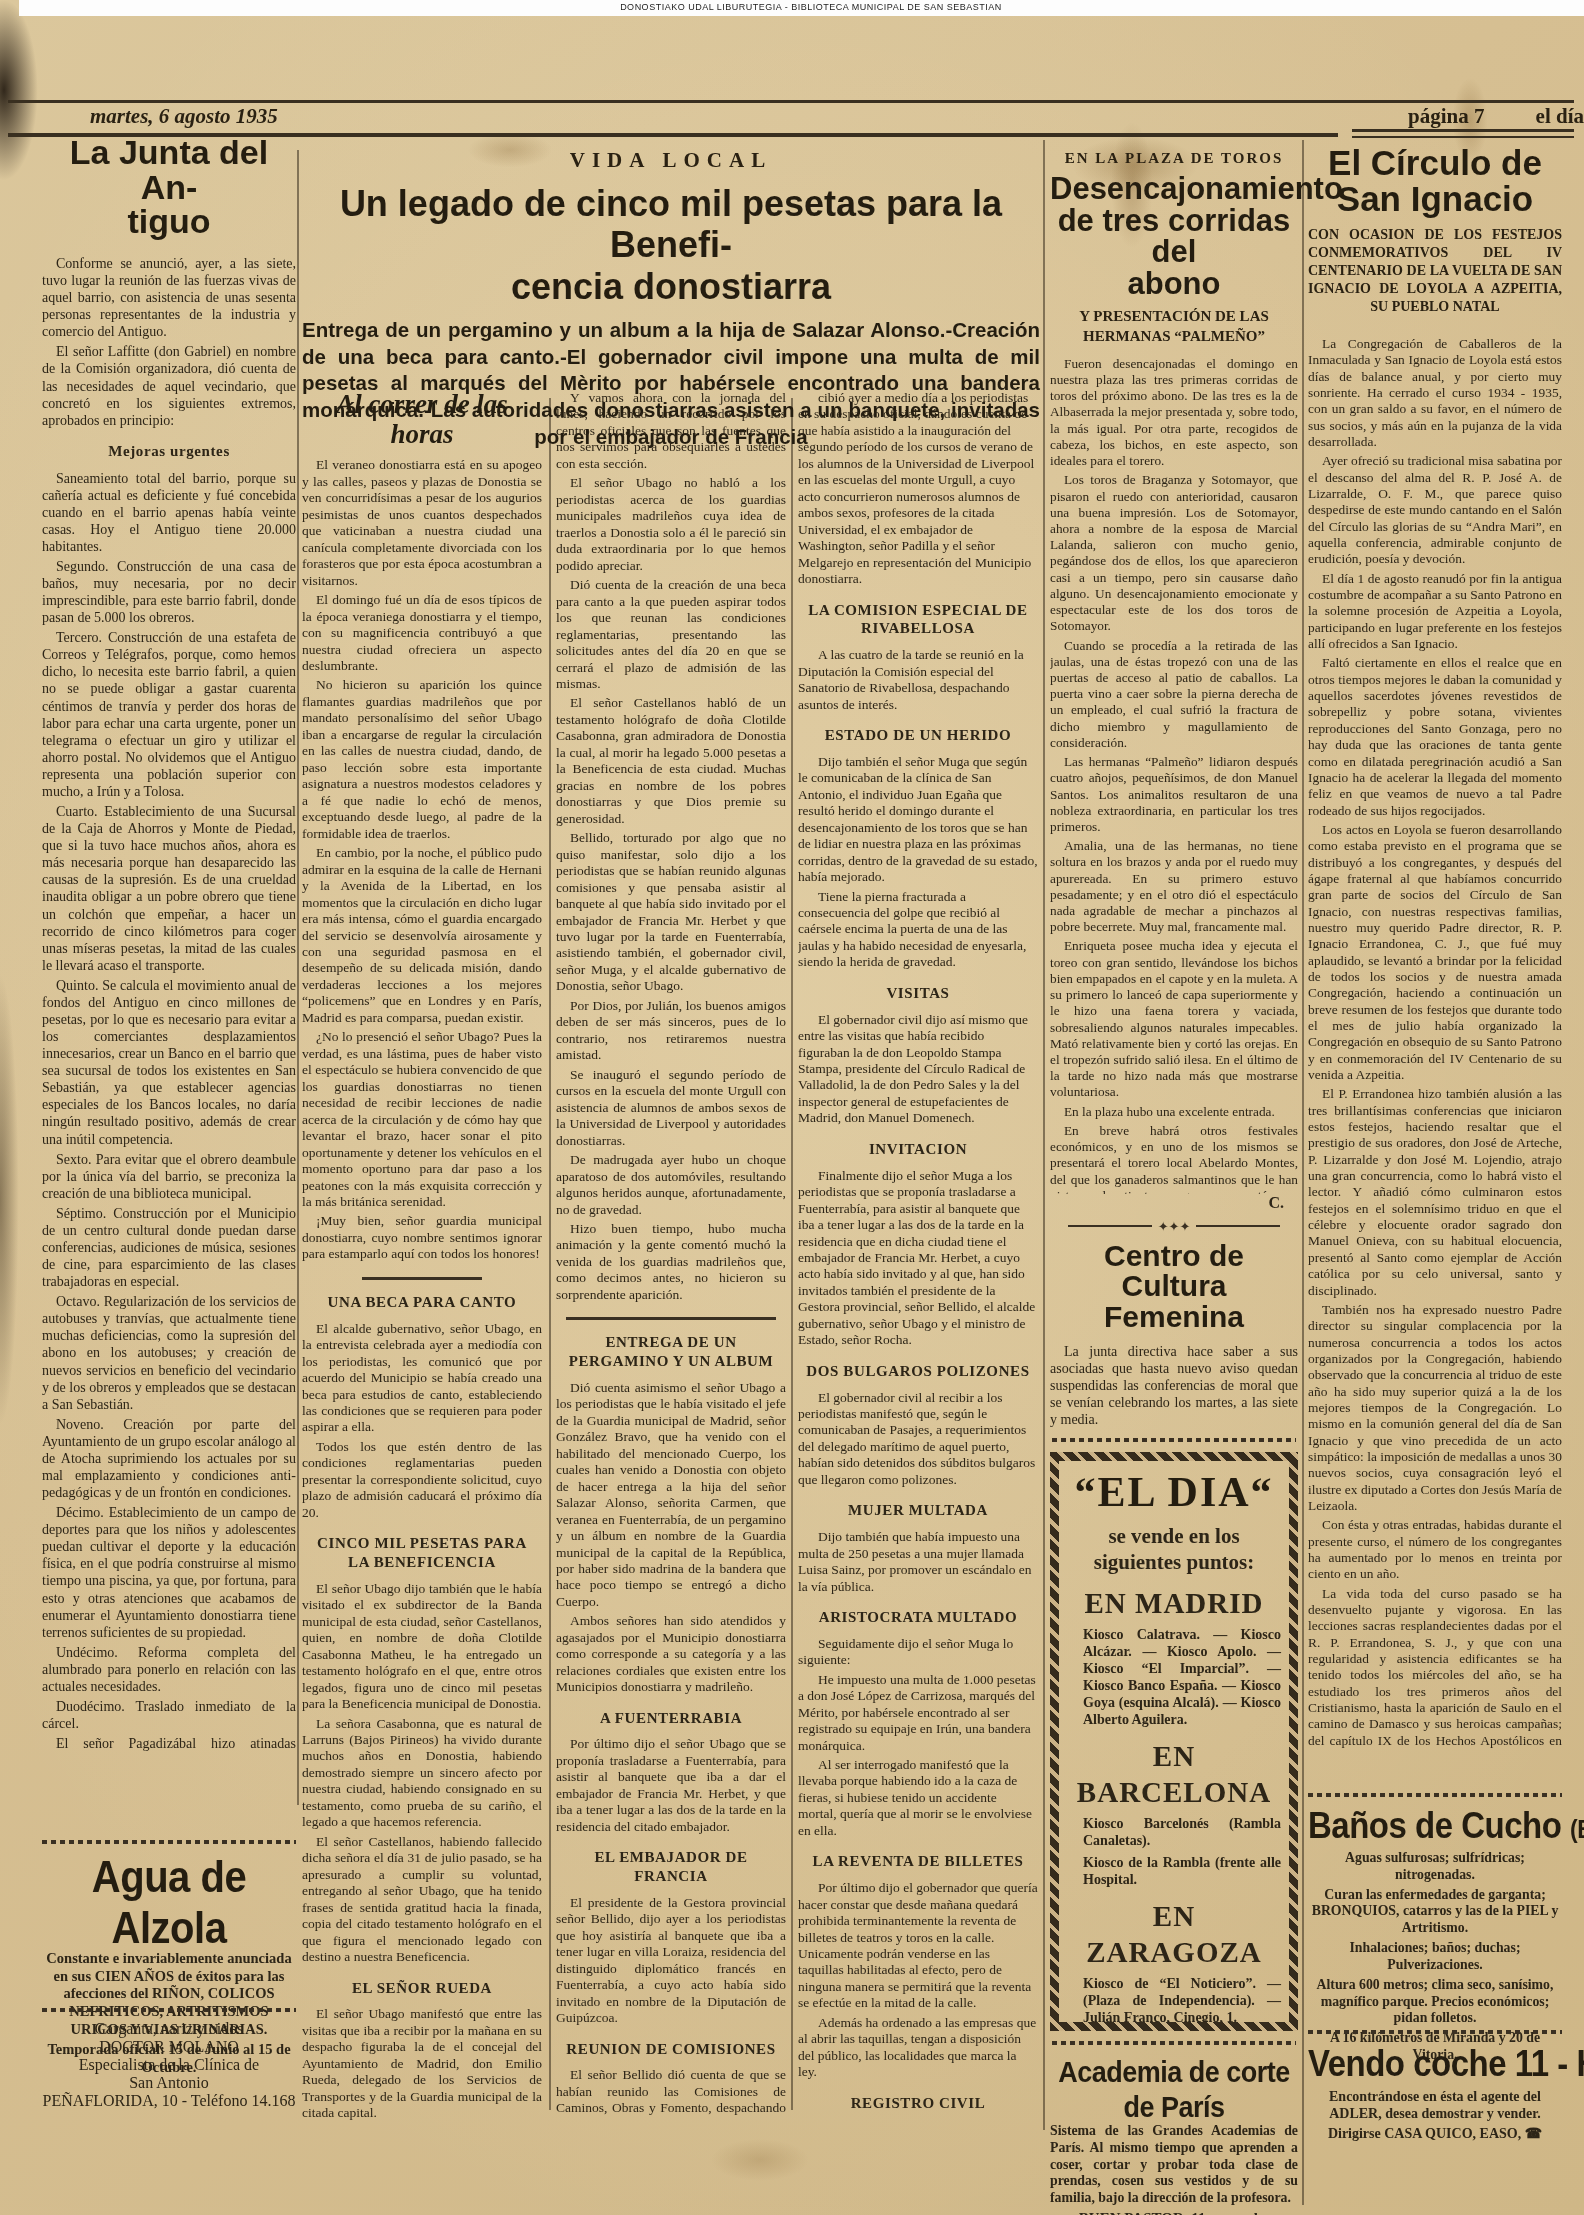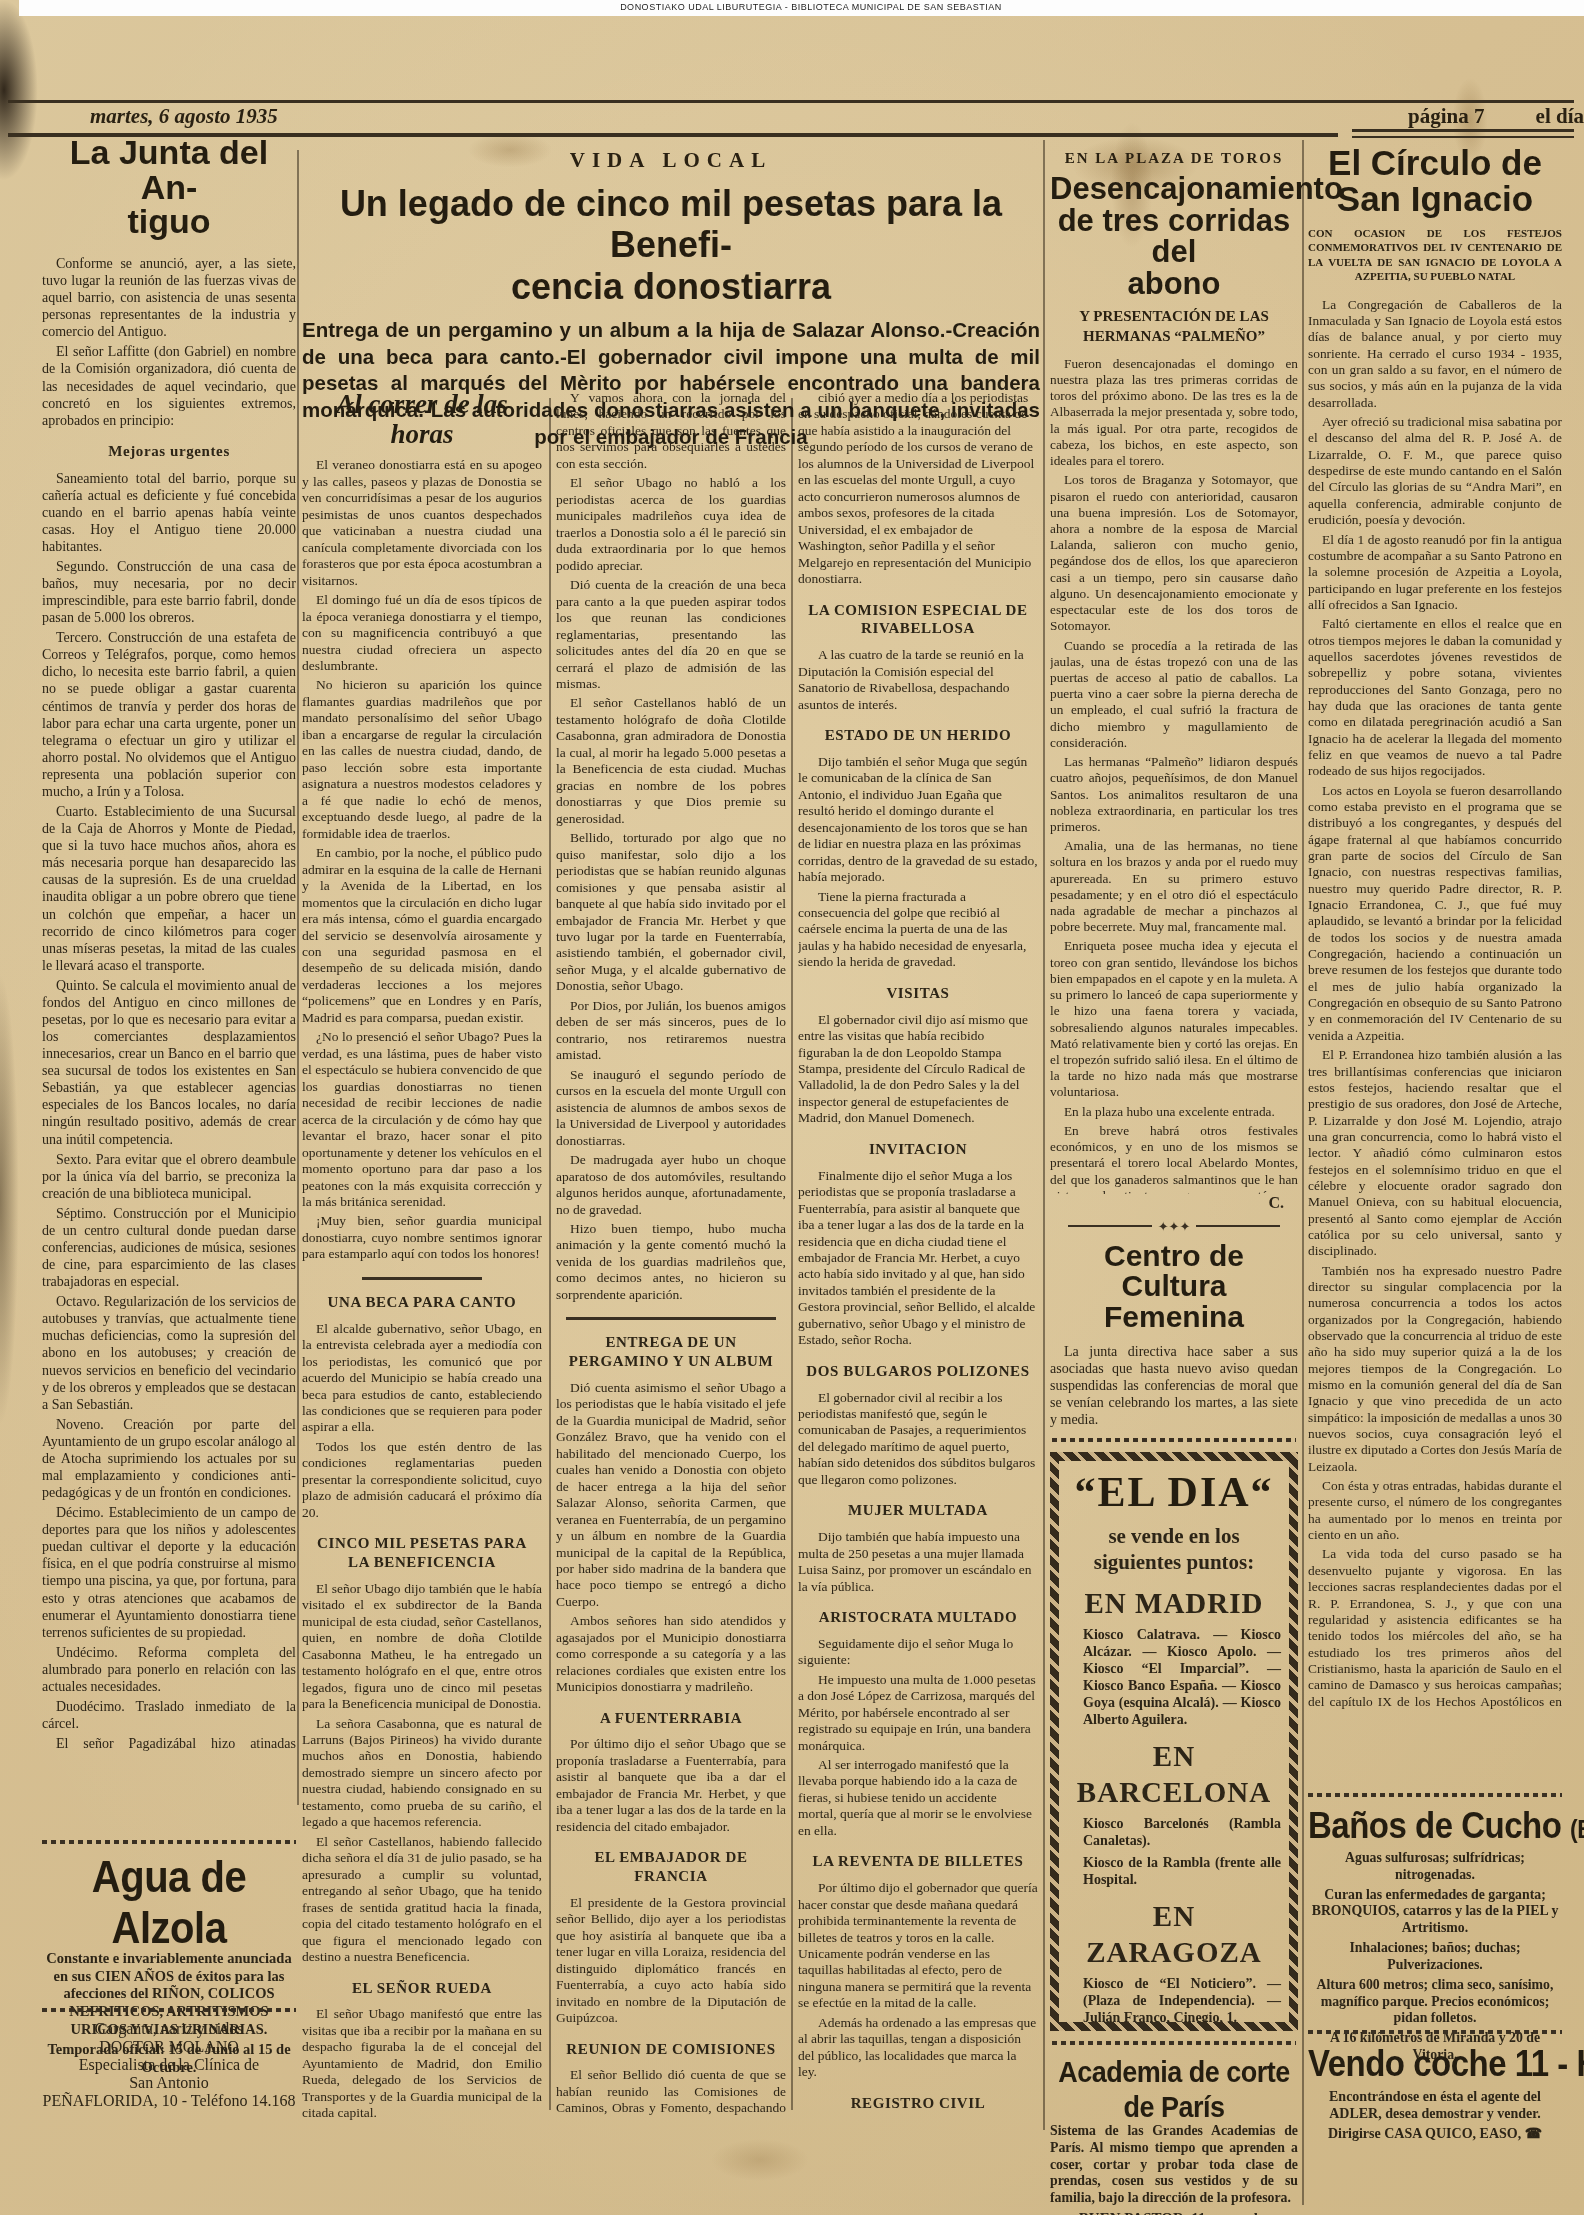--- a/index.html
+++ b/index.html
@@ -245,21 +245,21 @@
     <div class="ad">
       <div class="ad-title" style="font-size:27px;">Academia de corte de París</div>
       <p class="par" style="font-weight:bold;text-align:justify;font-size:13.8px;margin-top:6px;">Sistema de las Grandes Academias de París. Al mismo tiempo que aprenden a coser, cortar y probar toda clase de prendas, cosen sus vestidos y de su familia, bajo la dirección de la profesora.</p>
       <div style="font-weight:bold;text-align:center;font-size:15px;">BUEN PASTOR, 11, segundo.</div>
     </div>
   </div>
 
   <div class="col" style="left:1308px;top:145px;width:254px;">
     <div class="bigtitle" style="font-size:35px;">El Círculo de</div>
     <div class="bigtitle" style="font-size:35px;margin-bottom:10px;">San Ignacio</div>
-    <div class="smallcaps-head" style="font-size:11px;text-align:justify;text-align-last:center;margin-bottom:14px;">CON OCASION DE LOS FESTEJOS CONMEMORATIVOS DEL IV CENTENARIO DE LA VUELTA DE SAN IGNACIO DE LOYOLA A AZPEITIA, SU PUEBLO NATAL</div>
+    <div class="smallcaps-head" style="font-size:14px;text-align:justify;text-align-last:center;margin-bottom:20px;">CON OCASION DE LOS FESTEJOS CONMEMORATIVOS DEL IV CENTENARIO DE LA VUELTA DE SAN IGNACIO DE LOYOLA A AZPEITIA, SU PUEBLO NATAL</div>
     <div style="height:1415px;overflow:hidden;font-size:13.4px;">
         <p class="par">La Congregación de Caballeros de la Inmaculada y San Ignacio de Loyola está estos días de balance anual, y por cierto muy sonriente. Ha cerrado el curso 1934 - 1935, con un gran saldo a su favor, en el número de sus socios, y más aún en la pujanza de la vida desarrollada.</p>
         <p class="par">Ayer ofreció su tradicional misa sabatina por el descanso del alma del R. P. José A. de Lizarralde, O. F. M., que parece quiso despedirse de este mundo cantando en el Salón del Círculo las glorias de su “Andra Mari”, en aquella conferencia, admirable conjunto de erudición, poesía y devoción.</p>
         <p class="par">El día 1 de agosto reanudó por fin la antigua costumbre de acompañar a su Santo Patrono en la solemne procesión de Azpeitia a Loyola, participando en lugar preferente en los festejos allí ofrecidos a San Ignacio.</p>
         <p class="par">Faltó ciertamente en ellos el realce que en otros tiempos mejores le daban la comunidad y aquellos sacerdotes jóvenes revestidos de sobrepelliz y pobre sotana, vivientes reproducciones del Santo Gonzaga, pero no hay duda que las oraciones de tanta gente como en dilatada peregrinación acudió a San Ignacio ha de acelerar la llegada del momento feliz en que veamos de nuevo a tal Padre rodeado de sus hijos regocijados.</p>
         <p class="par">Los actos en Loyola se fueron desarrollando como estaba previsto en el programa que se distribuyó a los congregantes, y después del ágape fraternal al que habíamos concurrido gran parte de socios del Círculo de San Ignacio, con nuestras respectivas familias, nuestro muy querido Padre director, R. P. Ignacio Errandonea, C. J., que fué muy aplaudido, se levantó a brindar por la felicidad de todos los socios y de nuestra amada Congregación, haciendo a continuación un breve resumen de los festejos que durante todo el mes de julio había organizado la Congregación en obsequio de su Santo Patrono y en conmemoración del IV Centenario de su venida a Azpeitia.</p>
         <p class="par">El P. Errandonea hizo también alusión a las tres brillantísimas conferencias que iniciaron estos festejos, haciendo resaltar que el prestigio de sus oradores, don José de Arteche, P. Lizarralde y don José M. Lojendio, atrajo una gran concurrencia, como lo habrá visto el lector. Y añadió cómo culminaron estos festejos en el solemnísimo triduo en que el célebre y elocuente orador sagrado don Manuel Onieva, con su habitual elocuencia, presentó al Santo como ejemplar de Acción católica por su celo universal, santo y disciplinado.</p>
         <p class="par">También nos ha expresado nuestro Padre director su singular complacencia por la numerosa concurrencia a todos los actos organizados por la Congregación, habiendo observado que la concurrencia al triduo de este año ha sido muy superior quizá a la de los mejores tiempos de la Congregación. Lo mismo en la comunión general del día de San Ignacio y que vino precedida de un acto simpático: la imposición de medallas a unos 30 nuevos socios, cuya consagración leyó el ilustre ex diputado a Cortes don Jesús María de Leizaola.</p>
         <p class="par">Con ésta y otras entradas, habidas durante el presente curso, el número de los congregantes ha aumentado por lo menos en treinta por ciento en un año.</p>
         <p class="par">La vida toda del curso pasado se ha desenvuelto pujante y vigorosa. En las lecciones sacras resplandecientes dadas por el R. P. Errandonea, S. J., y que con una regularidad y asistencia edificantes se ha tenido todos los miércoles del año, se ha estudiado los tres primeros años del Cristianismo, hasta la aparición de Saulo en el camino de Damasco y sus heroicas campañas; del capítulo IX de los Hechos Apostólicos en adelante serán el objeto de las lecciones sacras del próximo curso, que ya están esperando con impaciencia los asiduos concurrentes a ellas.</p>

